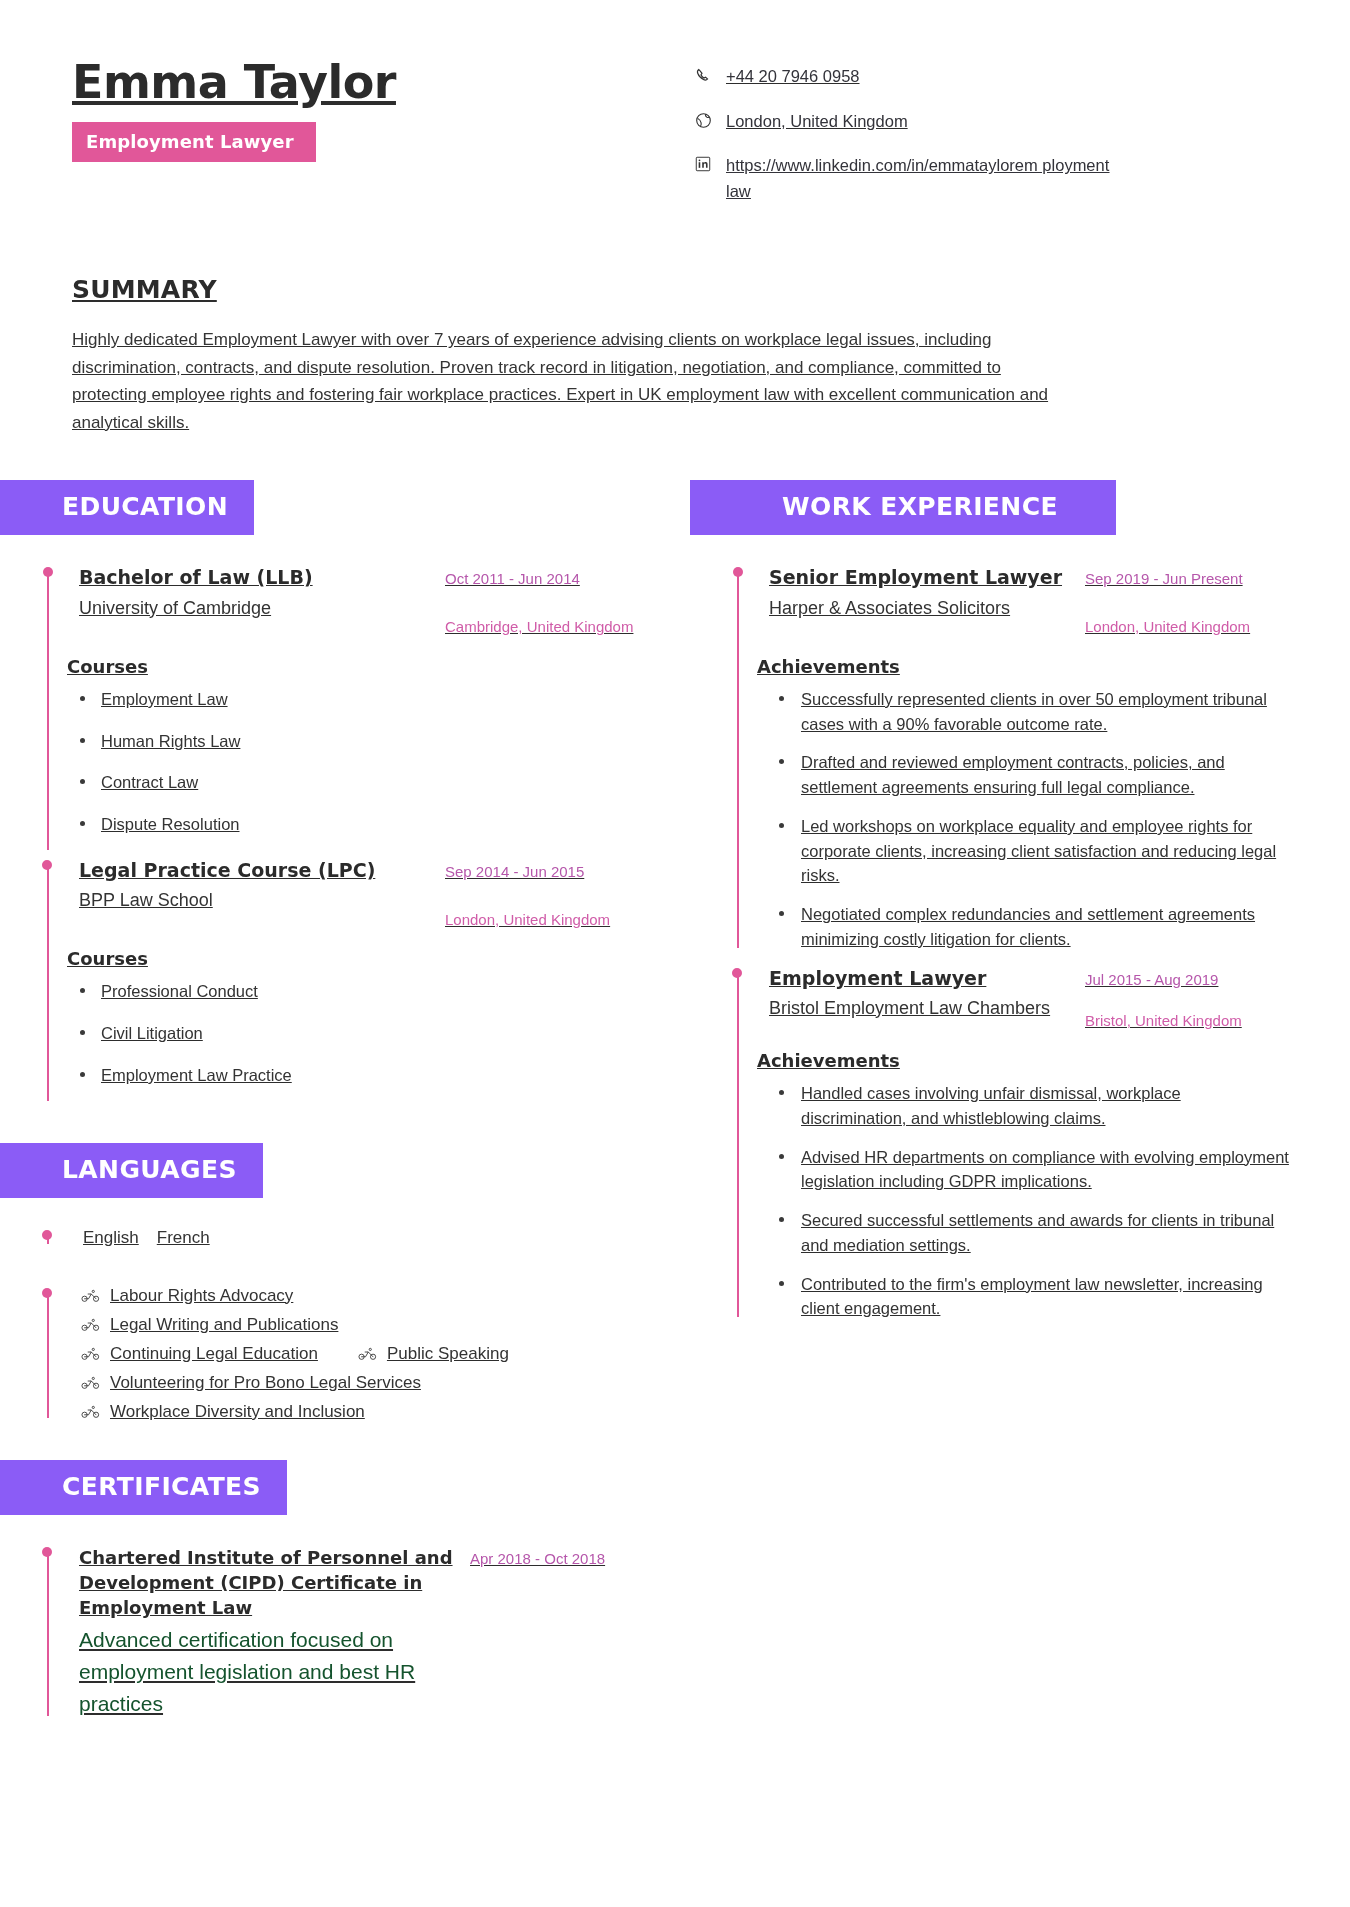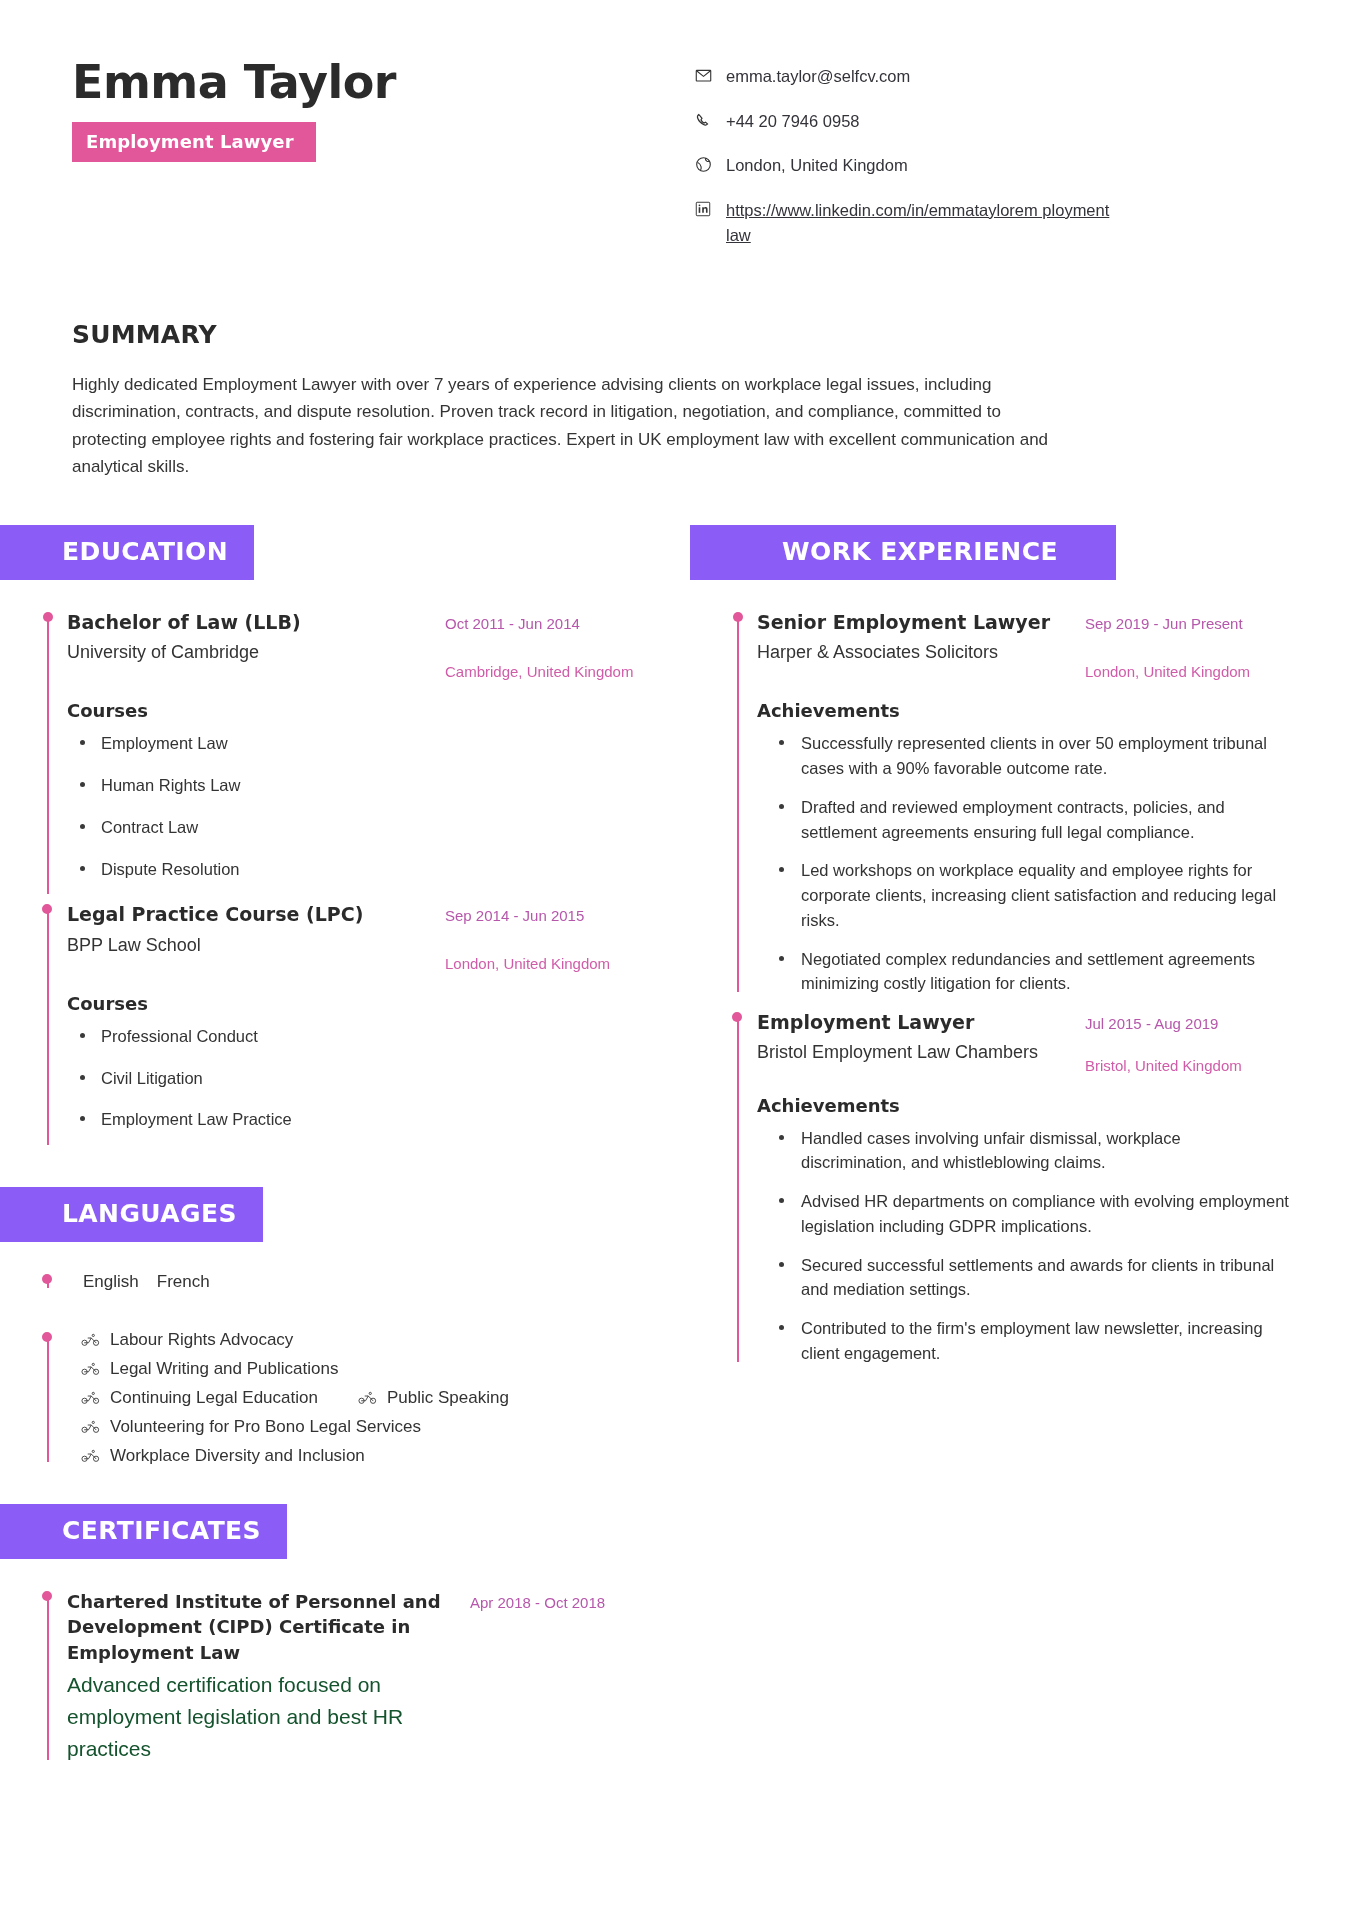--- a/index.html
+++ b/index.html
@@ -12,20 +12,21 @@
     color: #2d2d2d;
   }
 
   .page {
     position: relative;
     width: 1350px;
     height: 1907px;
     background: #ffffff;
     padding: 0;
     overflow: hidden;
+    text-decoration: underline;
   }
 
   
   .header {
     display: flex;
     justify-content: flex-start;
     padding: 58px 60px 0 72px;
   }
   .header-left { width: 420px; flex: none; }
   .name {
@@ -146,21 +147,21 @@
     width: 10px; height: 10px;
     background: #e15799;
     transform: rotate(45deg);
   }
 
   .entry-head {
     display: flex;
     justify-content: space-between;
     align-items: flex-start;
   }
-  .entry-main { flex: 1; padding-right: 16px; }
+  .entry-main { flex: 1; padding-right: 16px; margin-left: 12px; }
   .entry-side {
     text-align: left;
     width: 215px;
     min-width: 215px;
     padding-top: 3px;
   }
   .entry-side-right {
     width: 205px;
     min-width: 205px;
   }
@@ -276,29 +277,20 @@
 <div class="page">
 
   <div class="header">
     <div class="header-left">
       <div class="name">Emma Taylor</div>
       <div class="title-band">Employment Lawyer</div>
     </div>
 
     <div class="header-right">
 
-      <div class="contact-row">
-        <span class="contact-ico">
-          <svg width="17" height="17" viewBox="0 0 20 20" fill="none" stroke="#333" stroke-width="1.3">
-            <rect x="1.5" y="4" width="17" height="12.5" rx="0.6"></rect>
-            <path d="M1.8 4.4 L10 11 L18.2 4.4"></path>
-          </svg>
-        </span>
-        <span>emma.taylor@selfcv.com</span>
-      </div>
 
       <div class="contact-row">
         <span class="contact-ico">
           <svg width="17" height="17" viewBox="0 0 20 20" fill="none" stroke="#333" stroke-width="1.4" stroke-linecap="round">
             <path d="M4.4 2.9c-1.3 1-1.9 2.6-1.2 4.4 1.1 3 3.6 5.8 6.7 7.4 2 1 3.8.7 4.9-.6l-2.4-2.2-1.9 1.1c-1.3-.8-2.6-2.1-3.5-3.7l1.2-1.8-2-2.6z"></path>
           </svg>
         </span>
         <span>+44 20 7946 0958</span>
       </div>
 

